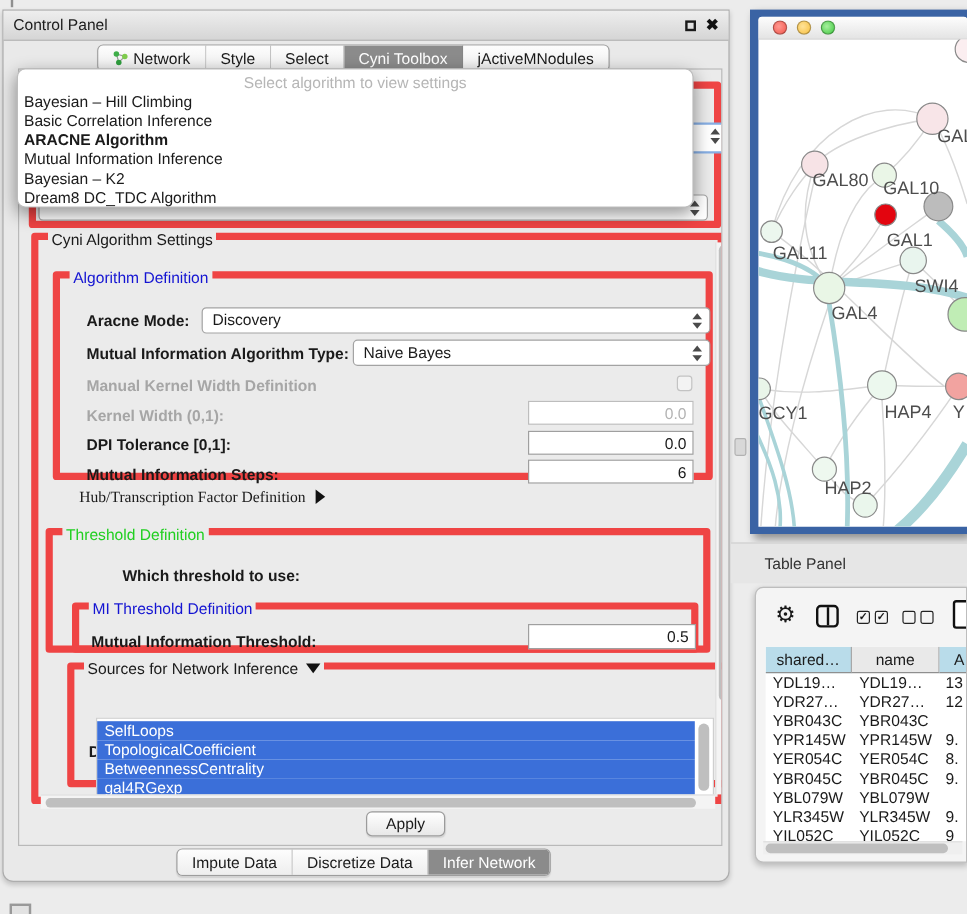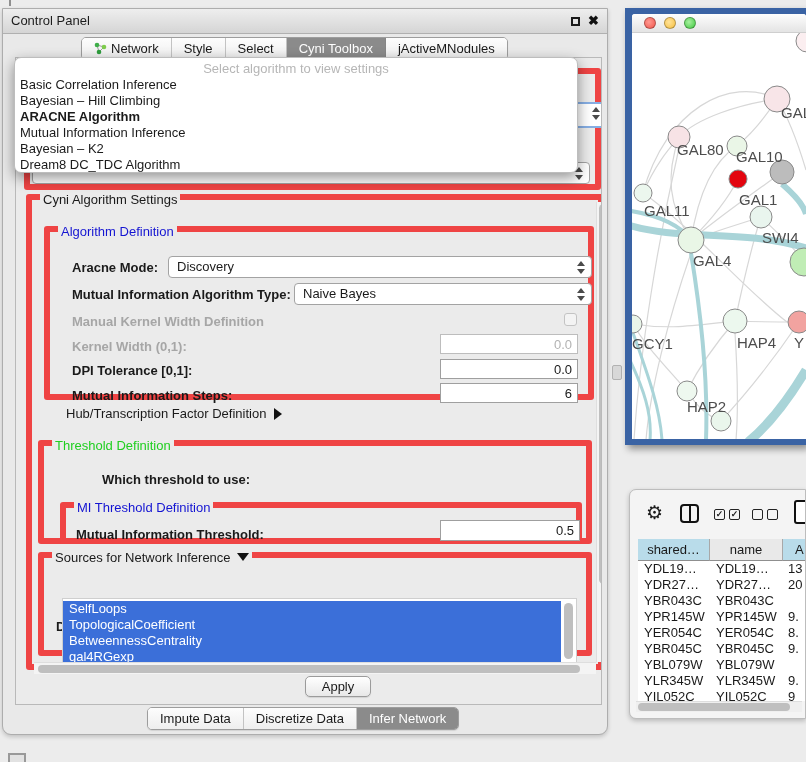--- a/index.html
+++ b/index.html
@@ -164,37 +164,37 @@
           <span class="lbl dis" style="left:22px;top:107px;">Kernel Width (0,1):</span>
           <input class="tfield dis" readonly="" style="left: 390px; top: 102px; width: 138px;" value="0.0">
 
           <span class="lbl" style="left:22px;top:131px;">DPI Tolerance [0,1]:</span>
           <input class="tfield" readonly="" style="left: 390px; top: 127px; width: 138px;" value="0.0">
 
           <span class="lbl" style="left:22px;top:156px;">Mutual Information Steps:</span>
           <input class="tfield" readonly="" style="left: 390px; top: 151px; width: 138px;" value="6">
         </div>
 
-        <span class="plain" style="left:34px;top:206px;">
+        <span class="plain" style="left:34px;top:206px;font-family:Liberation Serif, serif;">
           <span>Hub/Transcription Factor Definition</span><span class="tri-right"></span>
         </span>
 
         <div class="group" style="left:6px;top:240px;width:554px;height:104px;">
           <span class="gtitle green">Threshold Definition</span>
 
           <span class="lbl" style="left:58px;top:26px;">Which threshold to use:</span>
 
           <div class="group" style="left:16px;top:56px;width:522px;height:42px;">
             <span class="gtitle blue">MI Threshold Definition</span>
             <span class="lbl" style="left:10px;top:19px;">Mutual Information Threshold:</span>
             <input class="tfield" readonly="" style="left: 374px; top: 12px; width: 140px; height: 21px;" value="0.5">
           </div>
         </div>
 
-        <div class="group" style="left:6px;top:352px;width:554px;height:104px;">
+        <div class="group" style="left:24px;top:352px;width:554px;height:104px;">
           <span class="gtitle">
             <span>Sources for Network Inference</span><span class="tri-down"></span>
           </span>
           <span class="lbl" style="left:12px;top:20px;margin-top:41px;">Data Attributes</span>
 
           <div class="attr-list" style="left:18px;top:40px;width:515px;height:68px;">
             <div style="padding-top:2px;">
               <div class="attr-item" style="width:498px;">SelfLoops</div>
               <div class="attr-item" style="width:498px;">TopologicalCoefficient</div>
               <div class="attr-item" style="width:498px;">BetweennessCentrality</div>
@@ -223,22 +223,22 @@
           <span>Discretize Data</span>
         </div>
       <div class="seg-tab sel">
           <span>Infer Network</span>
         </div>
     </div>
   </div>
 
   <div class="popup" style="left:14px;top:57px;width:564px;height:116px;">
     <div class="popup-prompt">Select algorithm to view settings</div>
+    <div class="popup-item">Bayesian – Hill Climbing</div>
     <div class="popup-item">Basic Correlation Inference</div>
-    <div class="popup-item">Bayesian – Hill Climbing</div>
     <div class="popup-item bold">ARACNE Algorithm</div>
     <div class="popup-item">Mutual Information Inference</div>
     <div class="popup-item">Bayesian – K2</div>
     <div class="popup-item">Dream8 DC_TDC Algorithm</div>
   </div>
 
   <div class="abs" style="left:612px;top:365px;width:10px;height:15px;background:#d8d8d8;border:1px solid #b2b2b2;border-radius:2px;"></div>
 
   <div class="net-frame" style="left:625px;top:8px;width:181px;height:437px;">
     <div class="net-inner" style="left:7px;top:6px;width:174px;height:425px;">
@@ -306,20 +306,23 @@
           <text class="nlabel" x="693" y="266">GAL4</text>
           <text class="nlabel" x="737" y="348">HAP4</text>
           <text class="nlabel" x="632" y="349">GCY1</text>
           <text class="nlabel" x="794" y="348">Y</text>
           <text class="nlabel" x="687" y="412">HAP2</text>
         </g>
       </svg>
     </div>
   </div>
 
+  <div class="tp-strip" style="left:609px;top:452px;width:197px;height:34px;">
+    <span class="plain" style="left:28px;line-height:34px;color:#333;">Table Panel</span>
+  </div>
 
   <div class="tp-window" style="left:629px;top:489px;width:177px;height:230px;">
     <span class="gear" style="left:16px;top:13px;">⚙</span>
     <span class="split-ic" style="left:50px;top:14px;">
         <i></i>
       </span>
     <span class="cb-pair" style="left:84px;top:19px;">
       <span class="cb">✓</span>
         <span class="cb">✓</span>
     </span>
@@ -335,21 +338,21 @@
       <div class="thead-cell hl" style="left:145px;width:60px;text-align:left;padding-left:12px;">A</div>
 
       <div class="trow" style="top:22px;">
         <span class="tcell" style="left:6px;">YDL19…</span>
         <span class="tcell" style="left:78px;">YDL19…</span>
         <span class="tcell" style="left:150px;">13</span>
       </div>
       <div class="trow" style="top:38px;">
         <span class="tcell" style="left:6px;">YDR27…</span>
         <span class="tcell" style="left:78px;">YDR27…</span>
-        <span class="tcell" style="left:150px;">20</span>
+        <span class="tcell" style="left:150px;">12</span>
       </div>
       <div class="trow" style="top:54px;">
         <span class="tcell" style="left:6px;">YBR043C</span>
         <span class="tcell" style="left:78px;">YBR043C</span>
         <span class="tcell" style="left:150px;"></span>
       </div>
       <div class="trow" style="top:70px;">
         <span class="tcell" style="left:6px;">YPR145W</span>
         <span class="tcell" style="left:78px;">YPR145W</span>
         <span class="tcell" style="left:150px;">9.</span>

